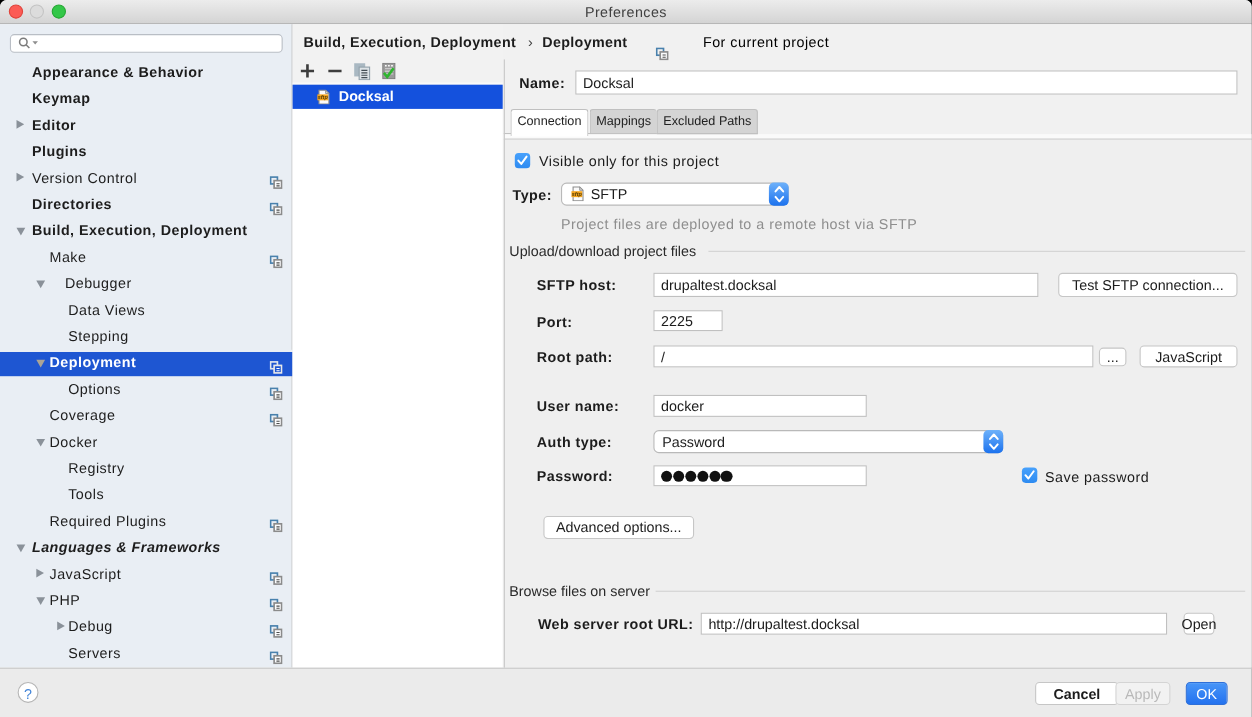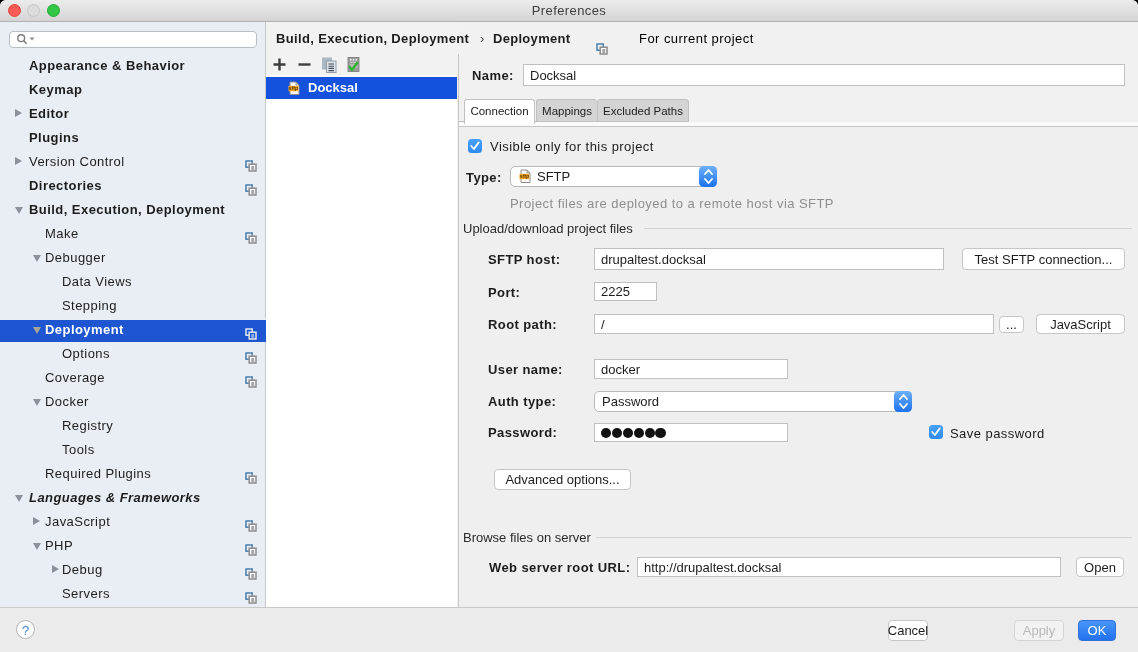--- a/index.html
+++ b/index.html
@@ -101,21 +101,21 @@
 <div class="trow" style="top:168px;">
           <span style="position:absolute;left:45px;font-weight:normal;">Make</span>
           <span class="shic" style="left:245px;"><svg width="12" height="12" viewBox="0 0 12 12">
               <rect x="1" y="1" width="6.2" height="6.2" fill="none" stroke="#4981ad" stroke-width="1.5"></rect>
               <rect x="4.2" y="4.2" width="6.8" height="6.8" fill="#fbfcfd" stroke="#8b8b8b" stroke-width="1.5"></rect>
               <path d="M6.3 7h2.9M6.3 9h2.9" stroke="#4d4d4d" stroke-width="1" fill="none"></path>
             </svg></span>
         </div>
 <div class="trow" style="top:192px;">
           <span class="tri-d" style="left:33px;"></span>
-          <span style="position:absolute;left:45px;font-weight:normal;text-align:center;">Debugger</span>
+          <span style="position:absolute;left:59px;font-weight:normal;text-align:center;">Debugger</span>
         </div>
 <div class="trow" style="top:216px;">
           <span style="position:absolute;left:62px;font-weight:normal;">Data Views</span>
         </div>
 <div class="trow" style="top:240px;">
           <span style="position:absolute;left:62px;font-weight:normal;">Stepping</span>
         </div>
 <div class="trow sel" style="top:264px;">
           <span class="tri-d" style="left:33px;border-color:#aaa496 transparent transparent transparent;"></span>
           <span style="position:absolute;left:45px;font-weight:bold;">Deployment</span>
@@ -306,18 +306,18 @@
       <svg width="14" height="14" viewBox="0 0 14 14" style="position:absolute;left:0;top:0;">
         <path d="M3.2 7l2.7 3 4.8-6.6" stroke="#fff" stroke-width="1.8" fill="none" stroke-linecap="round" stroke-linejoin="round"></path>
       </svg>
     </div>
 <div class="txt" style="left:950px;top:426px;">Save password</div>
 <div class="btn" style="left:494px;top:469px;width:137px;height:21px;">Advanced options...</div>
 <div class="sect" style="left:463px;top:530px;">Browse files on server</div>
 <div class="rule" style="left:596px;top:537px;width:536px;"></div>
 <div class="lbl" style="left:489px;top:560px;">Web server root URL:</div>
 <div class="field" style="left:637px;top:557px;width:424px;height:20px;">http://drupaltest.docksal</div>
-<div class="btn" style="left:1076px;top:557px;width:48px;height:20px;">Open</div>
+<div class="btn" style="left:1076px;top:557px;width:28px;height:20px;">Open</div>
 <div class="abs" id="footer"></div>
 <div class="abs" id="help">?</div>
-<div class="btn" style="left:888px;top:620px;width:40px;height:21px;">Cancel</div>
+<div class="btn" style="left:941px;top:620px;width:76px;height:21px;font-weight:bold;">Cancel</div>
 <div class="btn" style="left:1014px;top:620px;width:50px;height:21px;color:#b9b9b9;border-color:#d4d4d4;background:#f2f2f2;">Apply</div>
 <div class="btn" style="left:1078px;top:620px;width:38px;height:21px;color:#fff;background:linear-gradient(#4795f8,#2472ef);border-color:#2e6fd8;">OK</div>
 </div>
 </body></html>

